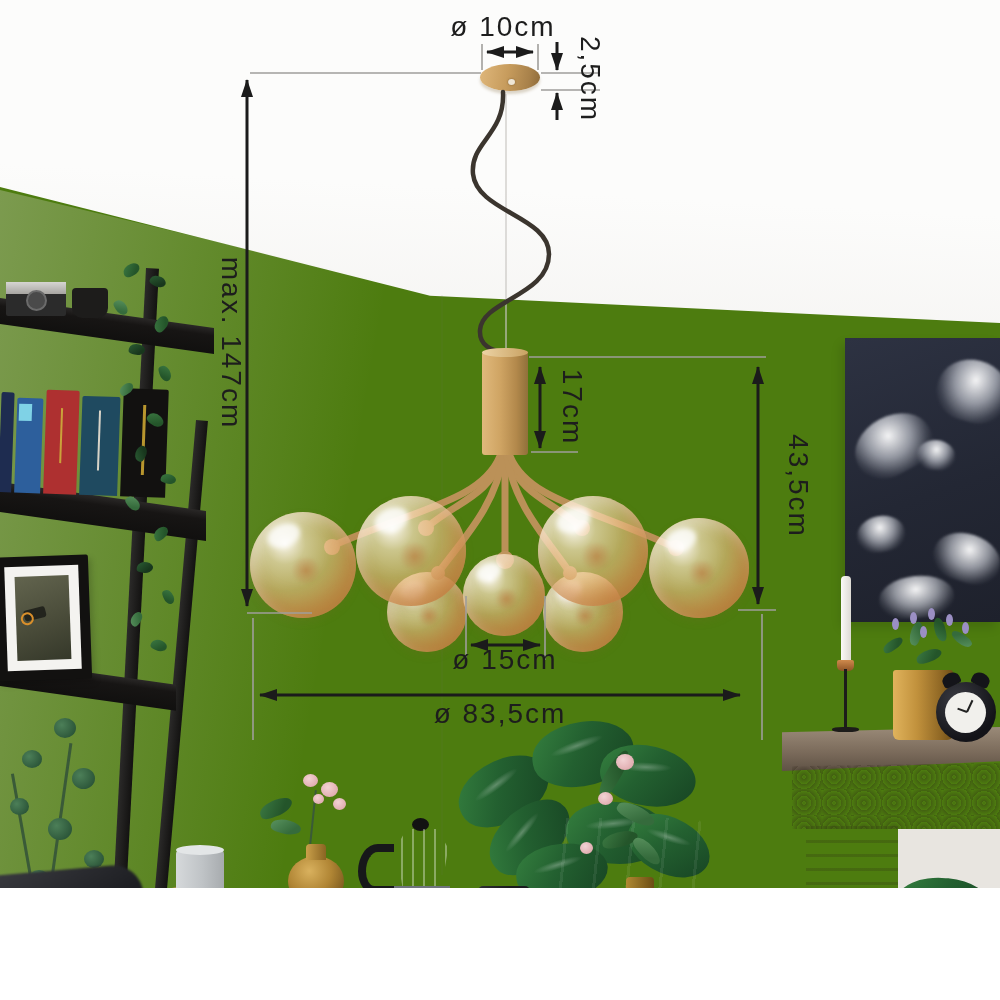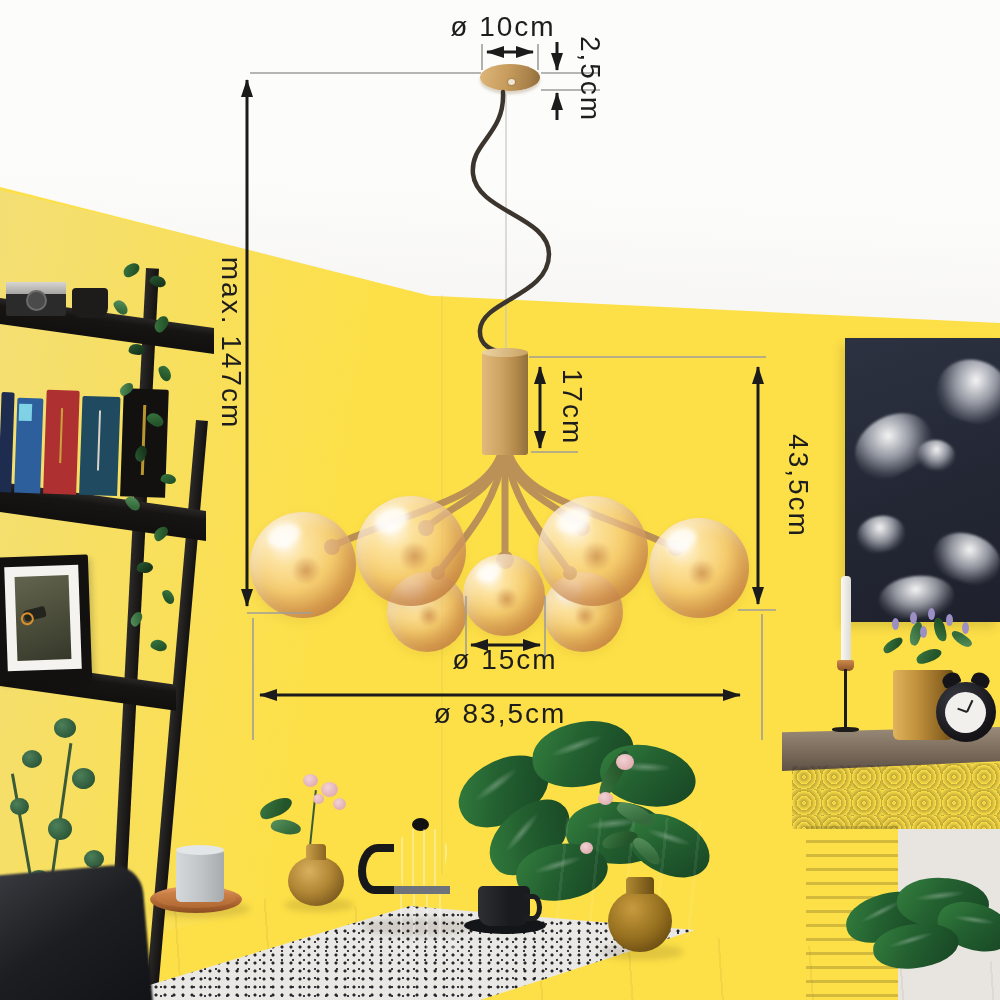--- a/index.html
+++ b/index.html
@@ -1,16 +1,16 @@
 <!DOCTYPE html>
 <html><head>
 <meta charset="utf-8">
 <style>
   html,body{margin:0;padding:0;background:#ffffff;font-family:"Liberation Sans",sans-serif;}
-  #stage{position:relative;width:1000px;height:1000px;margin:0 auto;overflow:hidden;background:#fde047;}
+  #stage{position:relative;width:1000px;height:888px;margin:0 auto;overflow:hidden;background:#4d7c0f;}
   #stage *{position:absolute;box-sizing:border-box;}
 
   
   .ceiling{left:0;top:0;width:1000px;height:340px;
     background:linear-gradient(183deg,#fcfcfb 55%,#f4f3f1 100%);
     clip-path:polygon(0 0,100% 0,100% 95%,43% 87%,0 55%);}
   .leftwall{left:0;top:0;width:450px;height:1000px;
     background:linear-gradient(100deg,rgba(222,219,213,.35),rgba(222,219,213,0) 70%);
     clip-path:polygon(0 19%,98% 29.5%,98% 88%,0 96%);}
   .corner-line{left:441px;top:295px;width:2px;height:580px;background:rgba(120,115,108,.07);}

